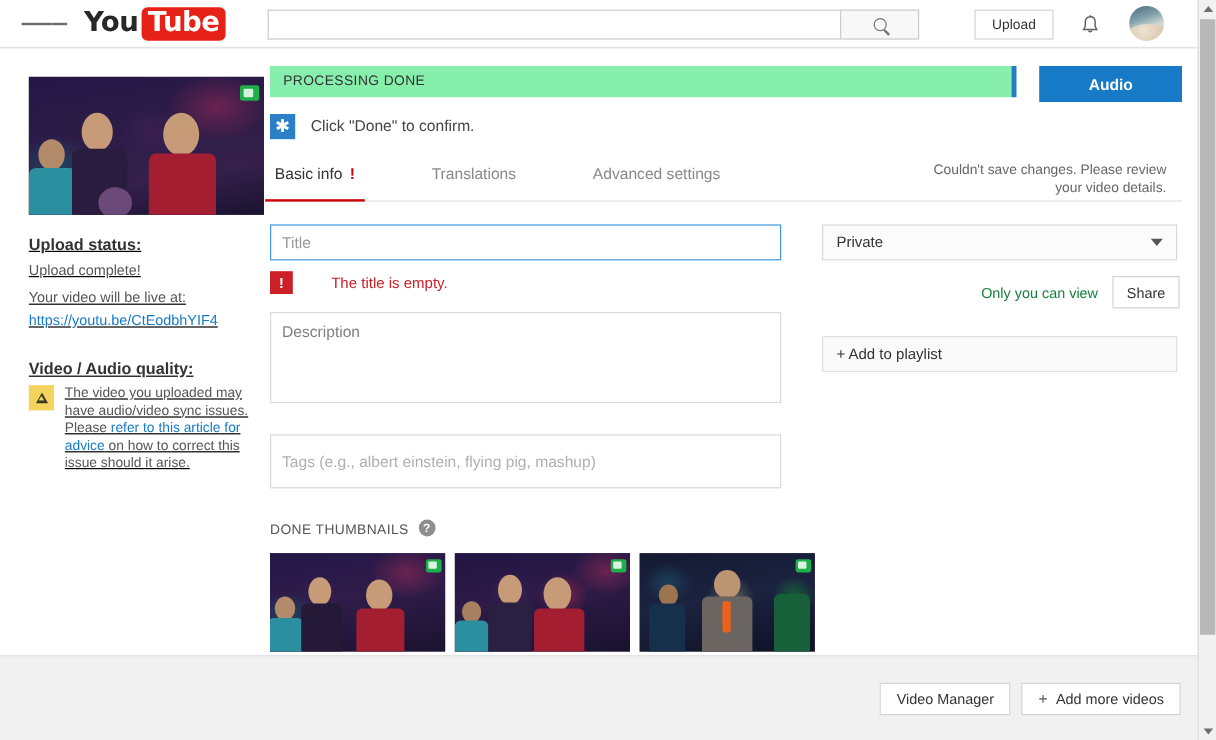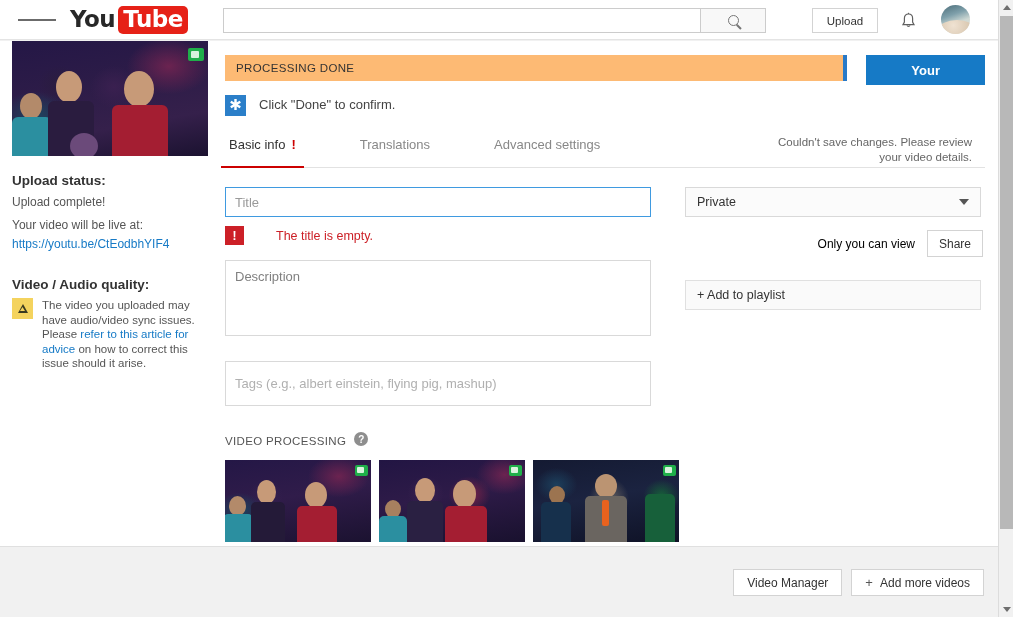--- a/index.html
+++ b/index.html
@@ -102,22 +102,22 @@
 
   
   #body-wrap {
     position: absolute; top: 41px; left: 0;
     width: 998px; height: 505px;
     background: #ffffff;
   }
 
   
   #sidebar {
-    position: absolute; left: 0; top: 0;
-    width: 212px; padding: 0 12px 0 12px;
+    position: absolute; left: 12px; top: 0;
+    width: 212px; padding: 23px 12px 0 12px; text-decoration: underline;
   }
   .preview-thumb {
     width: 196px; height: 115px;
     background:#1a1030; position:relative; overflow:hidden;
   }
   
   .ph-a { position:absolute; inset:0;
     background:
       radial-gradient(ellipse 30px 28px at 24% 38%, #2a1c3f 0%, transparent 70%),
       radial-gradient(ellipse 34px 30px at 52% 40%, #3a2050 0%, transparent 70%),
@@ -159,21 +159,21 @@
   .quality-text { font-size: 11.5px; color: #555; line-height: 14.5px; }
 
   
   #main {
     position: absolute; left: 225px; top: 0;
     width: 760px;
   }
   .banner-row { display: flex; align-items: flex-start; padding-top: 14px; }
   .banner {
     width: 624px; height: 26px;
-    background: #fdba74;
+    background: #86efac;
     display: flex; align-items: center;
     position: relative;
   }
   .banner-label {
     font-size: 11.5px; color: #333; letter-spacing: 0.35px;
     margin-left: 11px; font-weight: 500;
   }
   .banner-tick {
     position: absolute; right: 0; top: 0;
     width: 4px; height: 26px; background: #2879c7;
@@ -260,21 +260,21 @@
     font-size: 12.5px; color: #333; cursor: pointer;
   }
   .caret {
     width: 0; height: 0; border-left: 5px solid transparent;
     border-right: 5px solid transparent; border-top: 6px solid #555;
   }
   .share-row {
     display: flex; align-items: center; justify-content: flex-end;
     margin-top: 13px;
   }
-  .share-note { font-size: 12px; color: #000000; margin-right: 12px; }
+  .share-note { font-size: 12px; color: #15803d; margin-right: 12px; }
   .share-btn {
     width: 56px; height: 27px; border: 1px solid #d3d3d3;
     background: #fff; font-size: 12px; color: #333; cursor: pointer;
     display:flex;align-items:center;justify-content:center;
     font-family:"Liberation Sans",sans-serif;
   }
   .playlist-btn {
     width: 296px; height: 30px; margin-top: 23px;
     border: 1px solid #e0e0e0; background: #fafafa;
     display: flex; align-items: center; padding-left: 11px;
@@ -438,21 +438,21 @@
       </div>
     </div>
 
     <div id="main">
 
       <div class="banner-row">
         <div class="banner">
           <span class="banner-label">PROCESSING DONE</span>
           <span class="banner-tick"></span>
         </div>
-        <button class="done-btn">Your</button>
+        <button class="done-btn">Audio</button>
       </div>
 
       <div style="position:relative;">
         <div class="confirm-row">
           <div class="star-box">
             <span class="star-glyph">✱</span>
           </div>
           <div class="confirm-text">Click "Done" to confirm.</div>
         </div>
         <div class="save-err">Couldn't save changes. Please review your video details.</div>
@@ -495,21 +495,21 @@
           <div class="share-row">
             <span class="share-note">Only you can view</span>
             <div class="share-btn">Share</div>
           </div>
 
           <div class="playlist-btn">+ Add to playlist</div>
         </div>
       </div>
 
       <div class="thumbs-head">
-        <span class="thumbs-label">VIDEO PROCESSING</span>
+        <span class="thumbs-label">DONE THUMBNAILS</span>
         <span class="help-icon">?</span>
       </div>
 
       <div class="thumbs-row">
 
         <div class="thumb">
           <div class="tb-a"></div>
           <div class="tb-fig" style="left:4px;top:36px;width:17px;height:20px;background:#b38a6a;"></div>
           <div class="tb-torso" style="left:-2px;top:54px;width:30px;height:30px;background:#2b8fa0;"></div>
           <div class="tb-fig" style="left:32px;top:20px;width:19px;height:24px;background:#c79a78;"></div>

